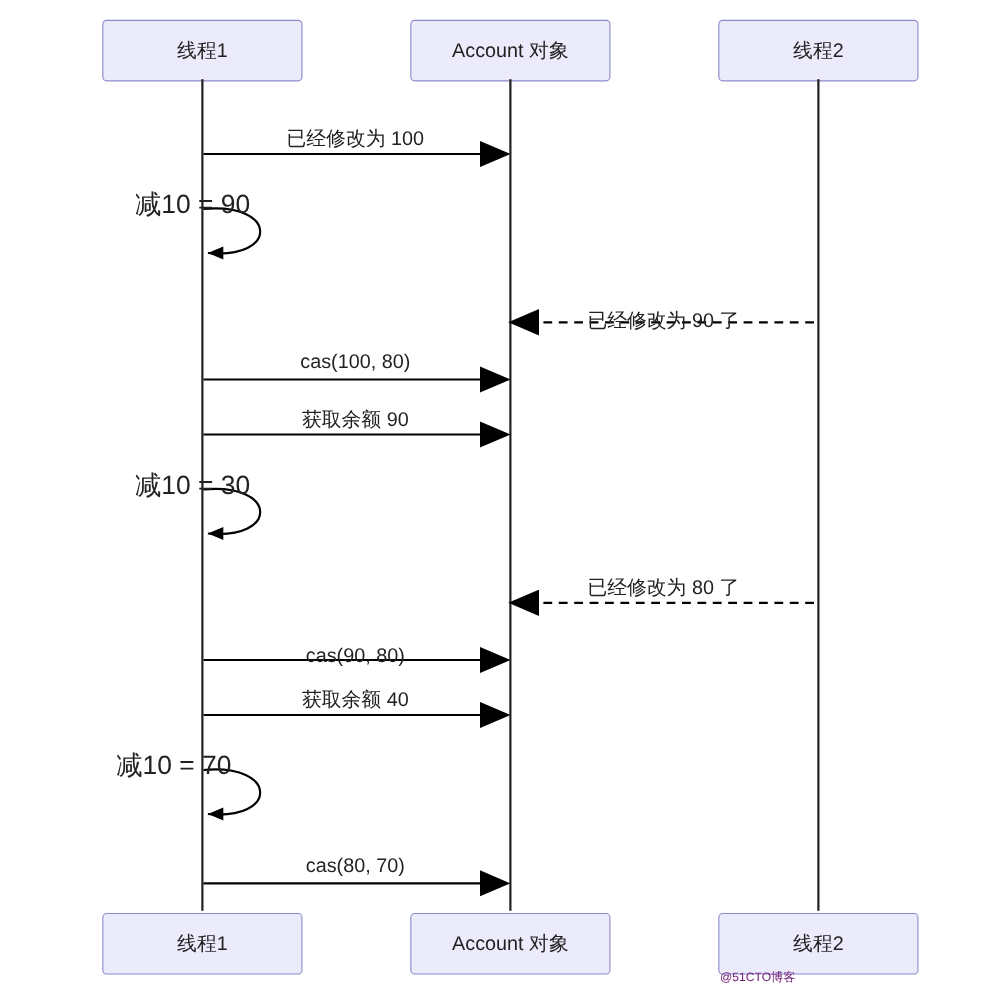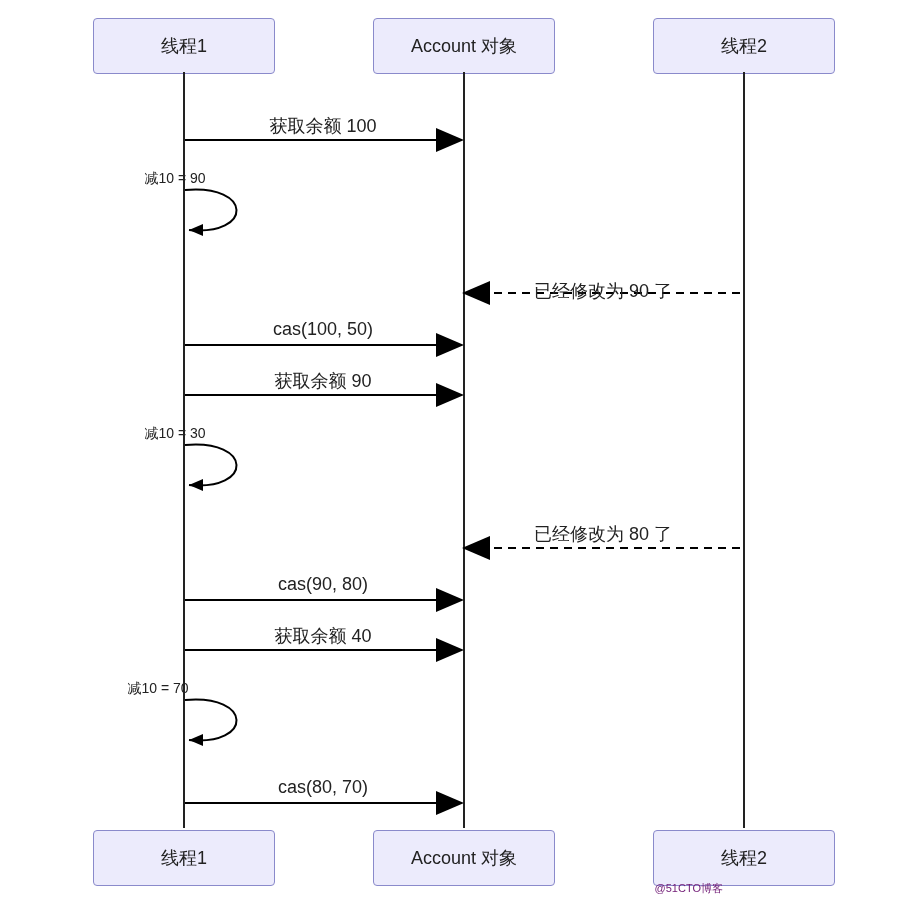--- a/index.html
+++ b/index.html
@@ -1,20 +1,20 @@
 <!DOCTYPE html>
 <html><head>
 <meta charset="utf-8">
 <style>
   html,body{margin:0;padding:0;background:#fff;font-family:"Microsoft YaHei","PingFang SC",Arial,sans-serif;}
   .stage{position:relative;width:737px;height:902px;background:#fff;text-decoration:underline;}
   .part-box{position:absolute;width:180px;height:54px;background:#ecebfc;border:1.5px solid #8a8acb;border-radius:4px;display:flex;align-items:center;justify-content:center;font-size:18px;color:#222;}
   .lifeline{position:absolute;top:72px;width:0;height:756px;border-left:2px solid #222;}
   .msg-label{position:absolute;font-size:18px;color:#222;white-space:nowrap;}
-  .self-label{position:absolute;font-size:14px;color:#222;white-space:nowrap;text-align:right;}
+  .self-label{position:absolute;font-size:24px;color:#222;white-space:nowrap;text-align:right;}
   .watermark{position:absolute;right:14px;bottom:6px;font-size:11px;color:#701a75;}
   svg{position:absolute;left:0;top:0;}
 </style>
 </head>
 <body>
 
 <div class="stage" id="stage">
 
   <div class="part-box" style="left:93px;top:18px;">
     <span>线程1</span>
@@ -59,27 +59,27 @@
       <path d="M 189 485 L 203 479 L 203 491 Z" fill="#000"></path>
       <line x1="466" y1="548" x2="741" y2="548" stroke="#000" stroke-width="2" stroke-dasharray="8,6" marker-start="url(#arrowL)"></line>
       <line x1="185" y1="600" x2="460" y2="600" stroke="#000" stroke-width="2" marker-end="url(#arrowR)"></line>
       <line x1="185" y1="650" x2="460" y2="650" stroke="#000" stroke-width="2" marker-end="url(#arrowR)"></line>
       <path d="M 185 700 C 253 694, 253 746, 189 740" fill="none" stroke="#000" stroke-width="2"></path>
       <path d="M 189 740 L 203 734 L 203 746 Z" fill="#000"></path>
       <line x1="185" y1="803" x2="460" y2="803" stroke="#000" stroke-width="2" marker-end="url(#arrowR)"></line>
     </svg>
 
   <div id="labels-layer">
-      <div class="msg-label" style="left: 323px; top: 114px; transform: translateX(-50%);">获取余额 100</div>
+      <div class="msg-label" style="left: 323px; top: 114px; transform: translateX(-50%);">已经修改为 100</div>
       <div class="self-label" style="left: 175px; top: 170px; transform: translateX(-50%);">减10 = 90</div>
       <div class="msg-label" style="left: 603px; top: 267px; transform: translateX(-50%); margin-top: 12px;">已经修改为 90 了</div>
-      <div class="msg-label" style="left: 323px; top: 319px; transform: translateX(-50%);">cas(100, 50)</div>
+      <div class="msg-label" style="left: 323px; top: 319px; transform: translateX(-50%);">cas(100, 80)</div>
       <div class="msg-label" style="left: 323px; top: 369px; transform: translateX(-50%);">获取余额 90</div>
       <div class="self-label" style="left: 175px; top: 425px; transform: translateX(-50%);">减10 = 30</div>
       <div class="msg-label" style="left: 603px; top: 522px; transform: translateX(-50%);">已经修改为 80 了</div>
-      <div class="msg-label" style="left: 323px; top: 574px; transform: translateX(-50%);">cas(90, 80)</div>
+      <div class="msg-label" style="left: 323px; top: 586px; transform: translateX(-50%);">cas(90, 80)</div>
       <div class="msg-label" style="left: 323px; top: 624px; transform: translateX(-50%);">获取余额 40</div>
       <div class="self-label" style="left: 158px; top: 680px; transform: translateX(-50%);">减10 = 70</div>
       <div class="msg-label" style="left: 323px; top: 777px; transform: translateX(-50%); text-align: right;">cas(80, 70)</div>
     </div>
 
   <div class="watermark">@51CTO博客</div>
 </div>
 
 </body></html>

